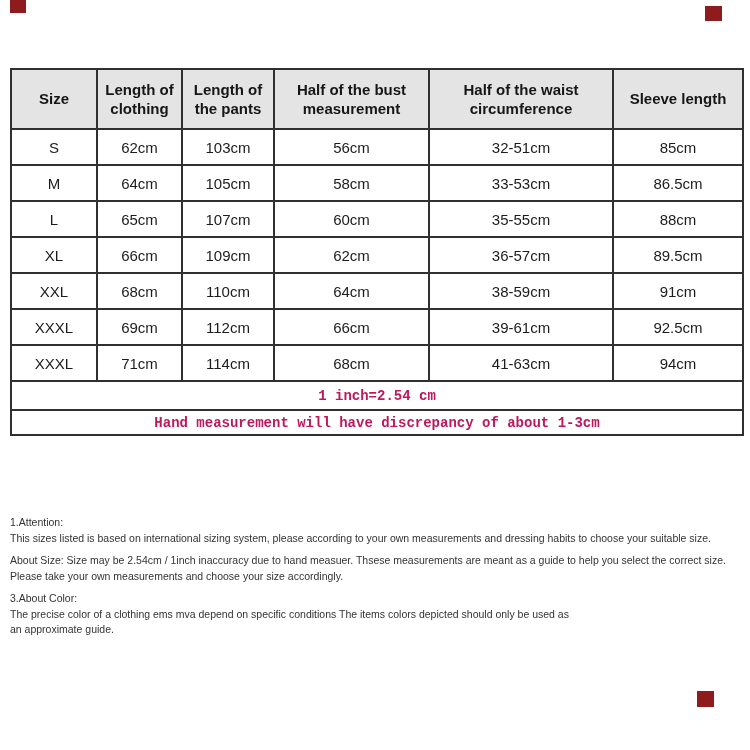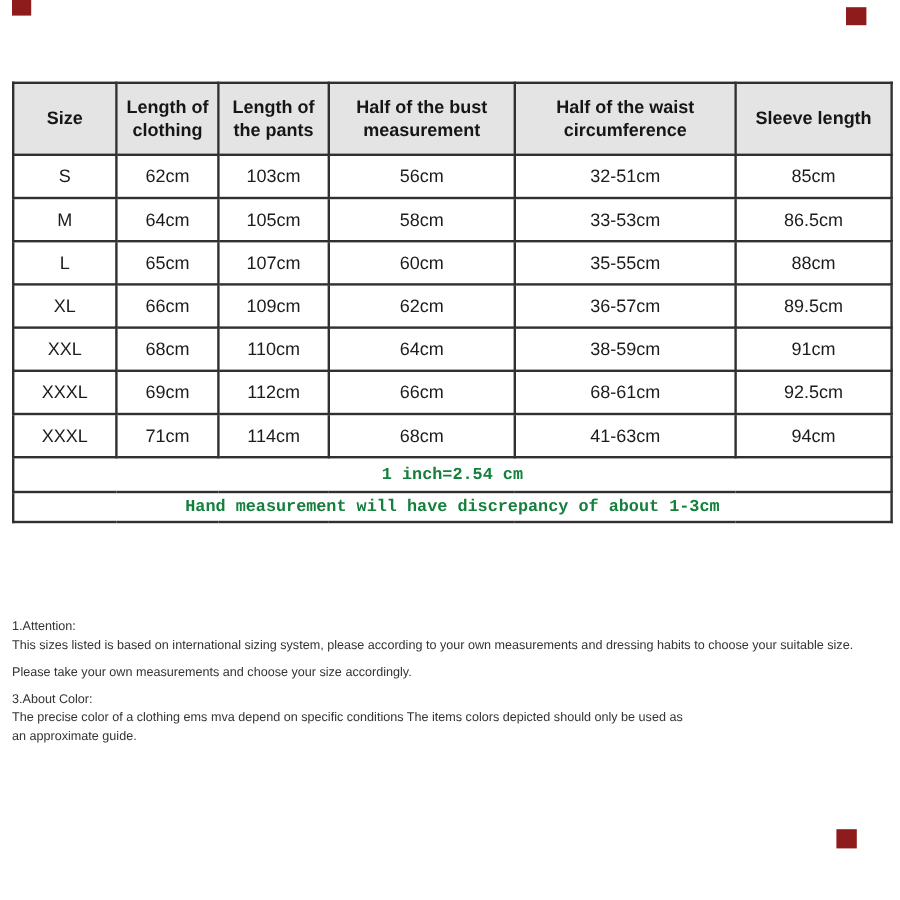--- a/index.html
+++ b/index.html
@@ -40,21 +40,21 @@
   .size-table td.data-cell {
     height: 34px;
     font-size: 15px;
     font-weight: 400;
     color: #1c1c1c;
   }
   .size-table td.footnote {
     font-family: "Liberation Mono", "DejaVu Sans Mono", monospace;
     font-weight: 700;
     font-size: 14px;
-    color: #15803d;
+    color: #be185d;
   }
   .size-table td.fn0 { height: 27px; }
   .size-table td.fn1 { height: 23px; }
 
   
   .notes {
     position: absolute;
     left: 10px; top: 515px;
     width: 738px;
     font-size: 10.5px;
@@ -128,21 +128,21 @@
         <td class="data-cell">110cm</td>
         <td class="data-cell">64cm</td>
         <td class="data-cell">38-59cm</td>
         <td class="data-cell">91cm</td>
       </tr>
       <tr>
         <td class="data-cell">XXXL</td>
         <td class="data-cell">69cm</td>
         <td class="data-cell">112cm</td>
         <td class="data-cell">66cm</td>
-        <td class="data-cell">68-61cm</td>
+        <td class="data-cell">39-61cm</td>
         <td class="data-cell">92.5cm</td>
       </tr>
       <tr>
         <td class="data-cell">XXXL</td>
         <td class="data-cell">71cm</td>
         <td class="data-cell">114cm</td>
         <td class="data-cell">68cm</td>
         <td class="data-cell">41-63cm</td>
         <td class="data-cell">94cm</td>
       </tr>
@@ -154,20 +154,21 @@
       </tr>
     </tbody>
 </table>
 
 <div class="notes">
     <div class="note-block">
       <div class="note-line">1.Attention:</div>
       <div class="note-line">This sizes listed is based on international sizing system, please according to your own measurements and dressing habits to choose your suitable size.</div>
     </div>
     <div class="note-block">
+      <div class="note-line">About Size: Size may be 2.54cm / 1inch inaccuracy due to hand measuer. Thsese measurements are meant as a guide to help you select the correct size.</div>
       <div class="note-line">Please take your own measurements and choose your size accordingly.</div>
     </div>
     <div class="note-block">
       <div class="note-line">3.About Color:</div>
       <div class="note-line">The precise color of a clothing ems mva depend on specific conditions The items colors depicted should only be used as</div>
       <div class="note-line">an approximate guide.</div>
     </div>
     <div class="note-block">
     </div>
   </div>

